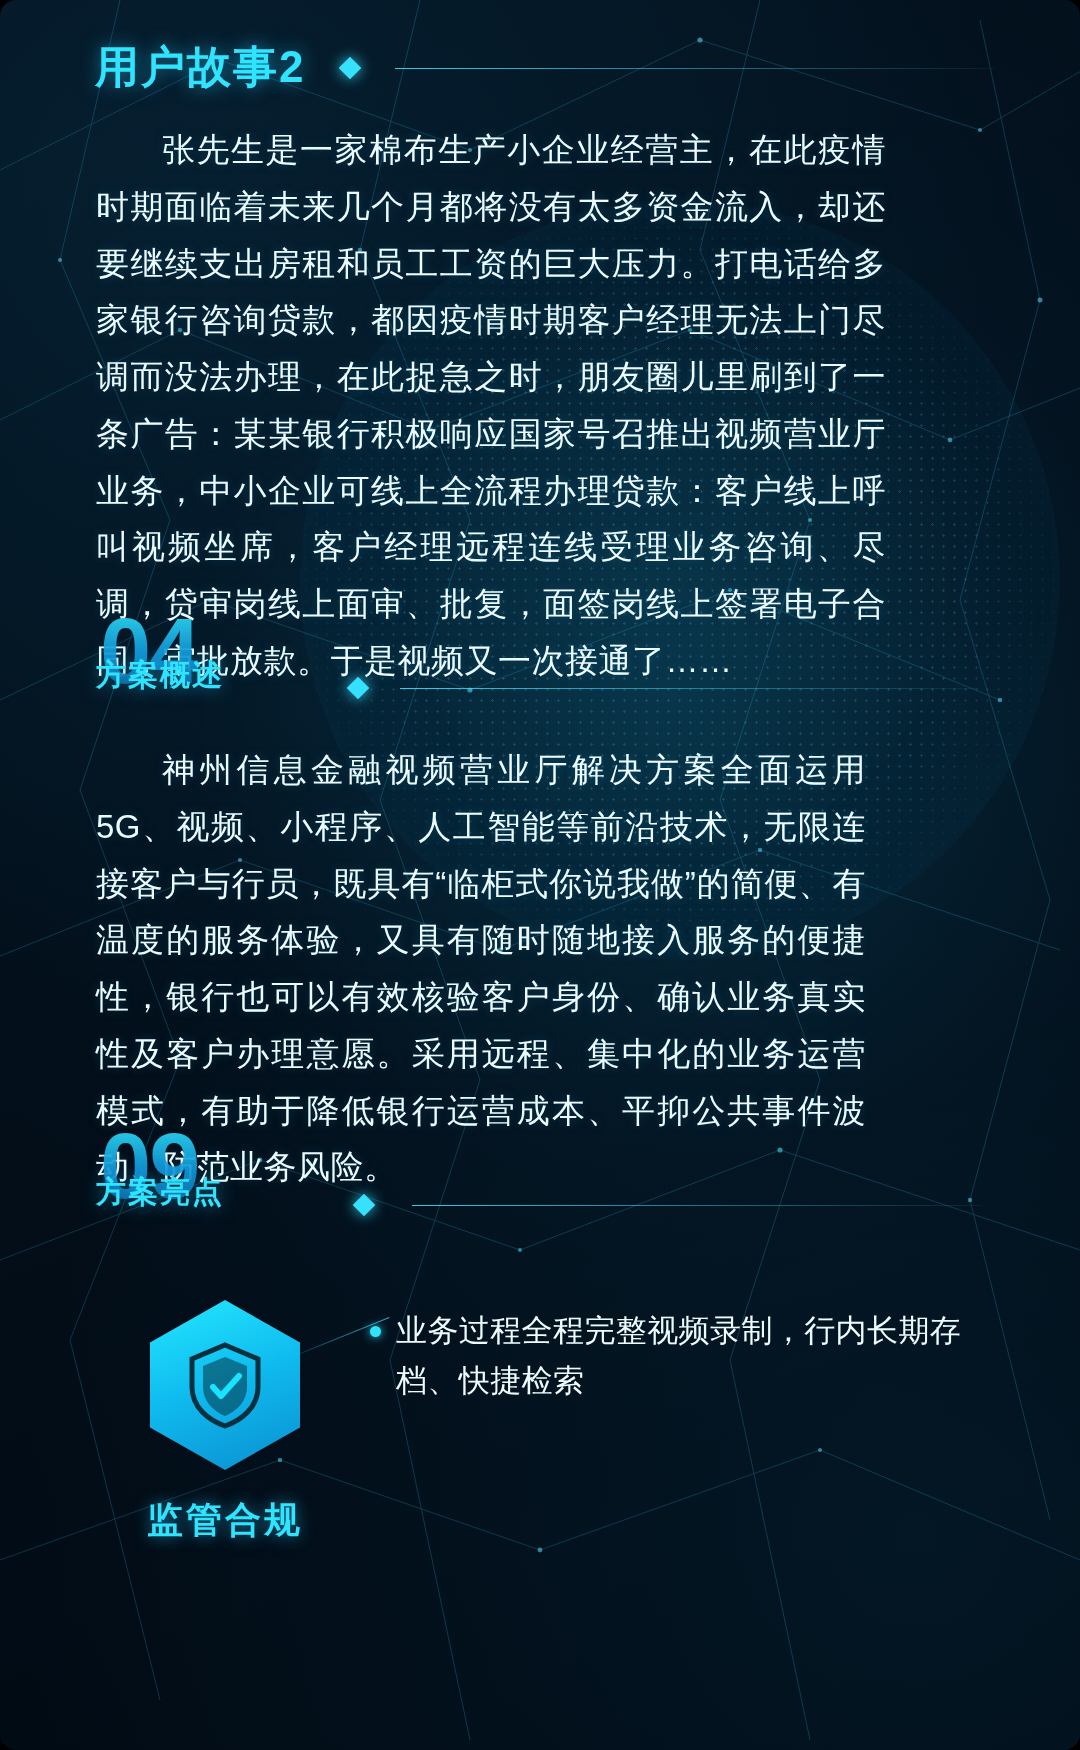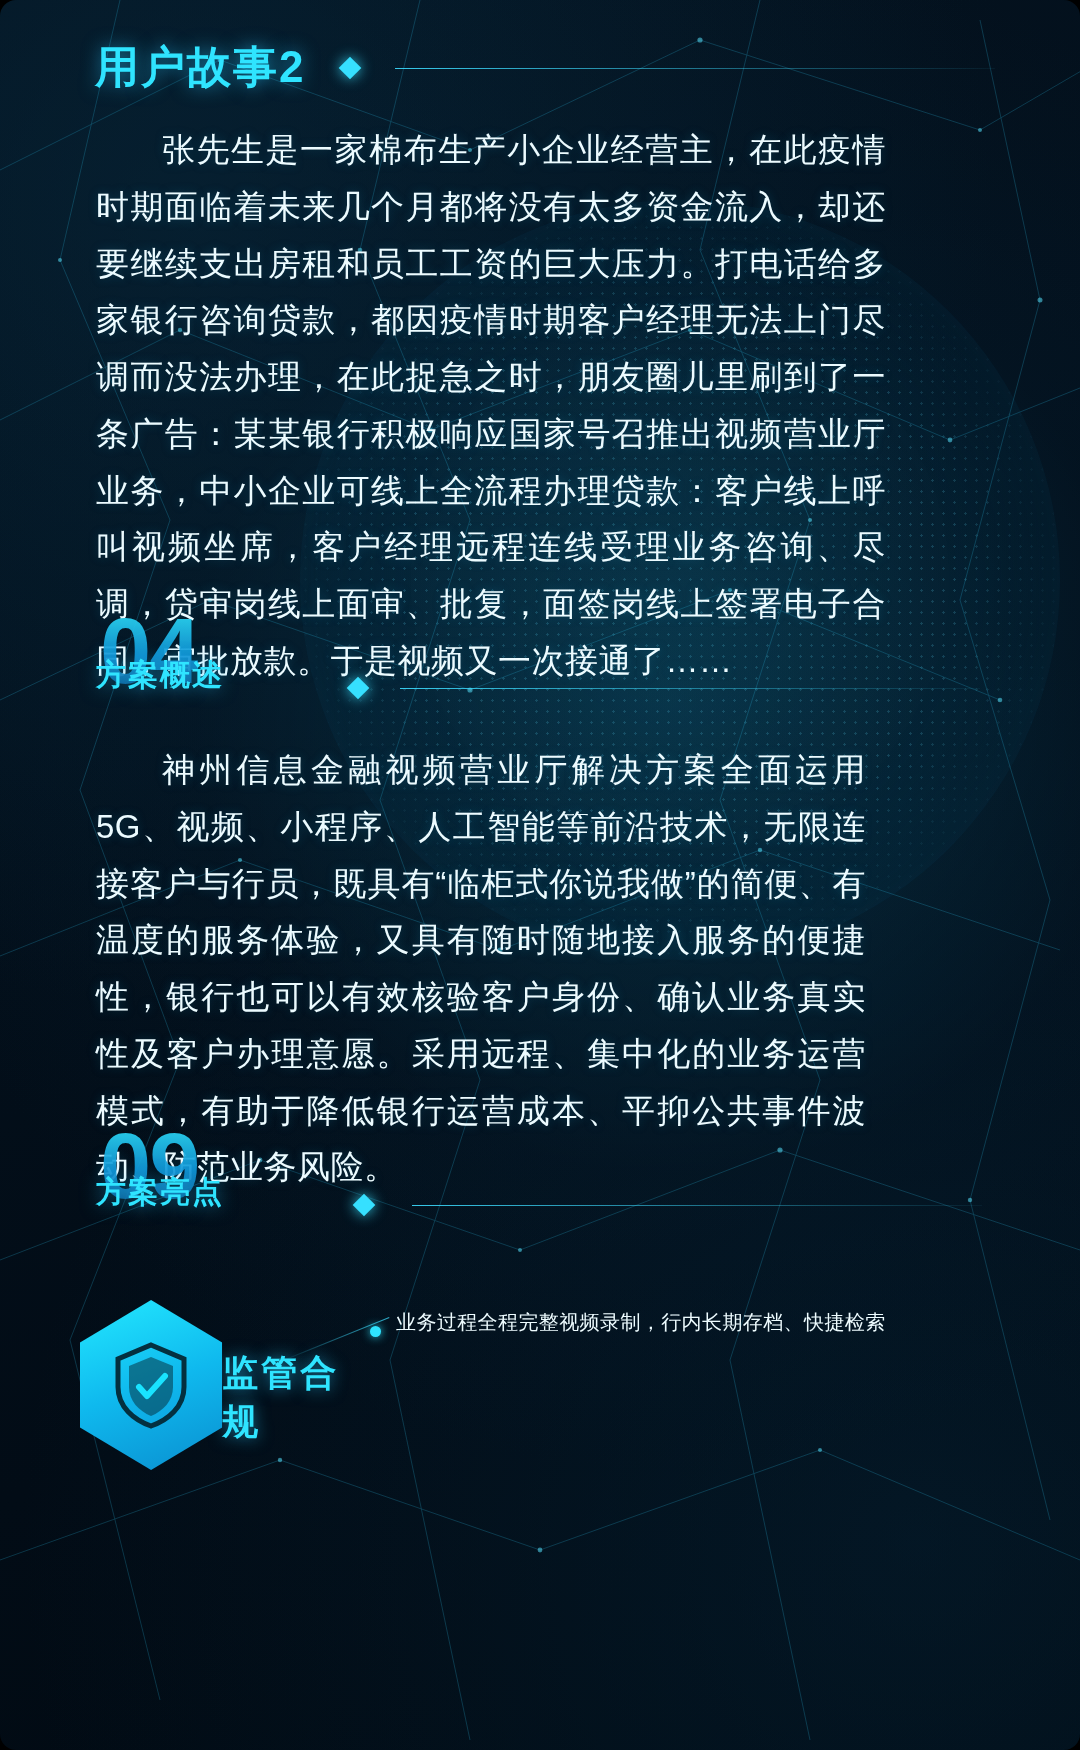--- a/index.html
+++ b/index.html
@@ -145,20 +145,21 @@
     left: 80px;
     top: 1300px;
     width: 920px;
     display: flex;
     align-items: flex-start;
   }
   .hl-icon-wrap {
     width: 290px;
     flex: 0 0 290px;
     display: flex;
+    flex-direction: column;
     align-items: center;
   }
   .hexagon {
     position: relative;
     width: 150px;
     height: 170px;
     display: flex;
     align-items: center;
     justify-content: center;
     background: linear-gradient(160deg, #23e8ff 0%, #0fb9ee 50%, #0a8fd0 100%);
@@ -174,21 +175,21 @@
     letter-spacing: 3px;
     text-shadow: 0 0 16px rgba(40,200,255,0.6);
   }
   .hl-list {
     flex: 1;
     padding-top: 6px;
   }
   .hl-item {
     position: relative;
     color: #eefcff;
-    font-size: 20px;
+    font-size: 31px;
     line-height: 1.62;
     padding-left: 26px;
     margin-bottom: 10px;
     letter-spacing: 0.4px;
   }
   .hl-item::before {
     content: "";
     position: absolute;
     left: 0;
     top: 20px;

